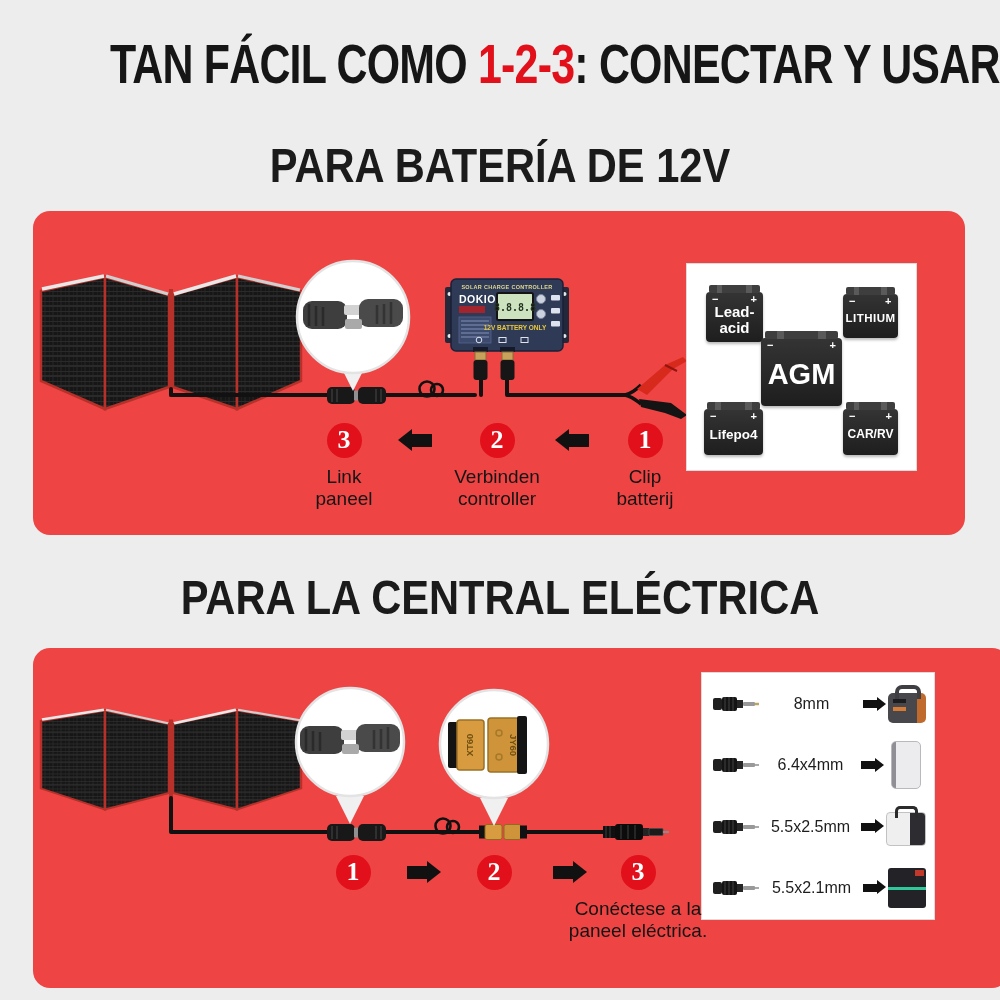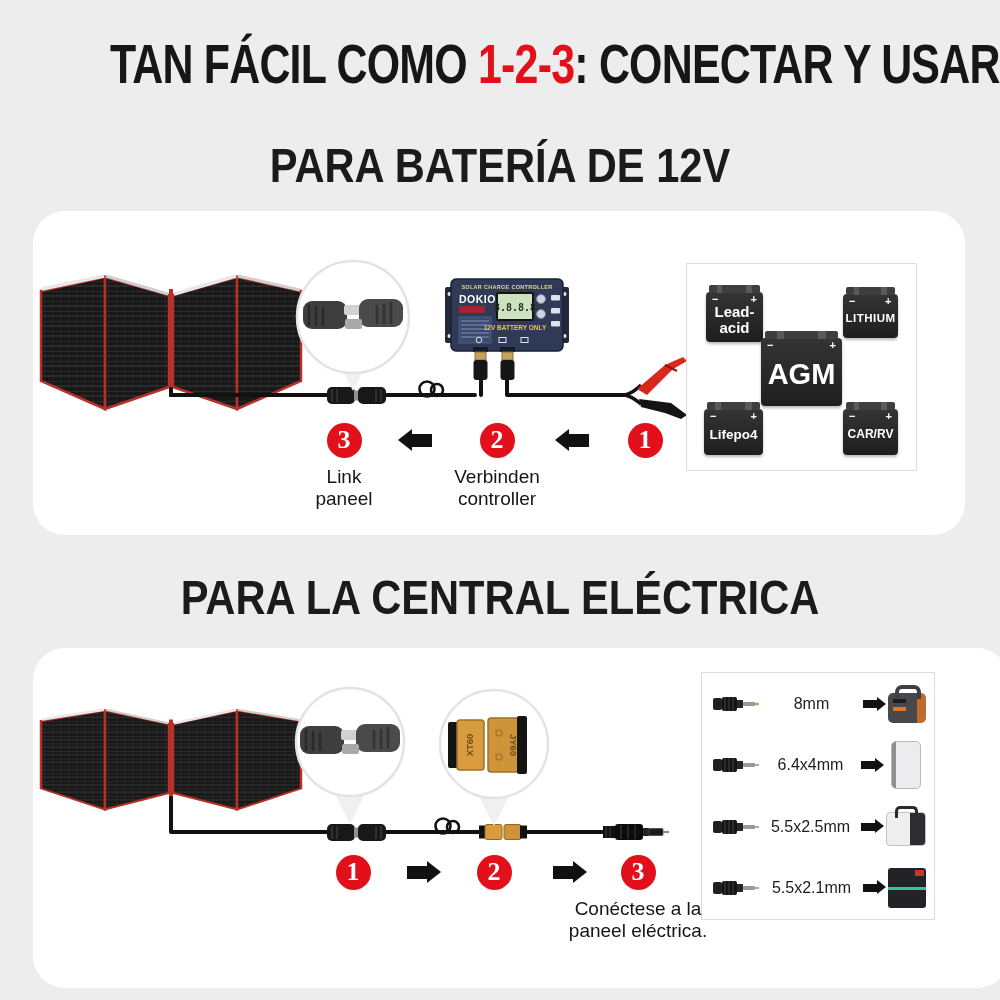--- a/index.html
+++ b/index.html
@@ -15,21 +15,21 @@
   }
   .main-title .hl{color:#e2101b;}
   .sub-heading{
     position:absolute;left:0;width:1000px;text-align:center;
     font-size:49px;font-weight:bold;color:#1b1b1b;white-space:nowrap;
     transform:scaleX(.85);transform-origin:center;line-height:1.0;
   }
   #heading-battery{top:141px;}
   #heading-power{top:573px;}
   .card{
-    position:absolute;left:33px;width:932px;background:#ffffff;border-radius:32px;
+    position:absolute;left:33px;width:932px;background:#ef4444;border-radius:17px;
   }
   #card-battery{top:211px;height:324px;}
   #card-power{top:648px;height:340px;padding-left:44px;}
   svg.scene{position:absolute;left:0;top:0;overflow:visible;}
   .wire{stroke:#111;stroke-width:4;fill:none;stroke-linecap:round;stroke-linejoin:round;}
 
   
   .step{position:absolute;width:200px;margin-left:-100px;text-align:center;}
   .step-num{
     display:inline-block;width:35px;height:35px;border-radius:50%;
@@ -245,20 +245,22 @@
     <div class="step-label">Link
 paneel</div>
   </div>
   <div class="step" style="left:464px;top:212px">
     <div class="step-num">2</div>
     <div class="step-label">Verbinden
 controller</div>
   </div>
   <div class="step" style="left:612px;top:212px">
     <div class="step-num">1</div>
+    <div class="step-label">Clip
+batterij</div>
   </div>
   <div class="barrow dir-left" style="left:379px;top:223px"></div>
   <div class="barrow dir-left" style="left:536px;top:223px"></div>
 </div>
 
 <div class="sub-heading" id="heading-power">PARA LA CENTRAL ELÉCTRICA</div>
 
 <div class="card" id="card-power">
   <svg class="scene" width="932" height="340" viewBox="0 0 932 340">
     <use href="#zigzag-panel" transform="translate(0,13) scale(1,0.75)"></use>

